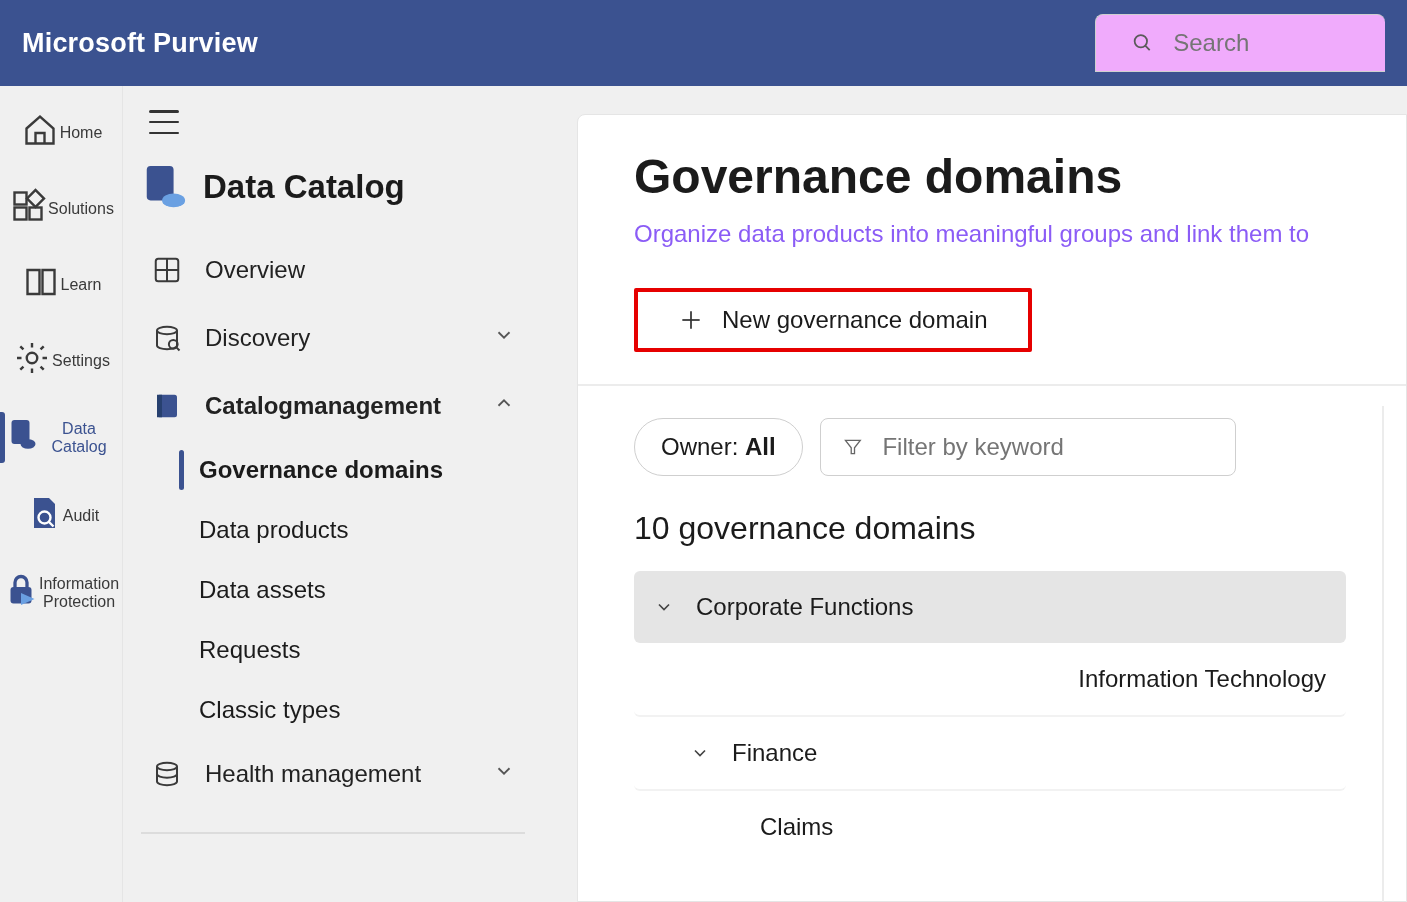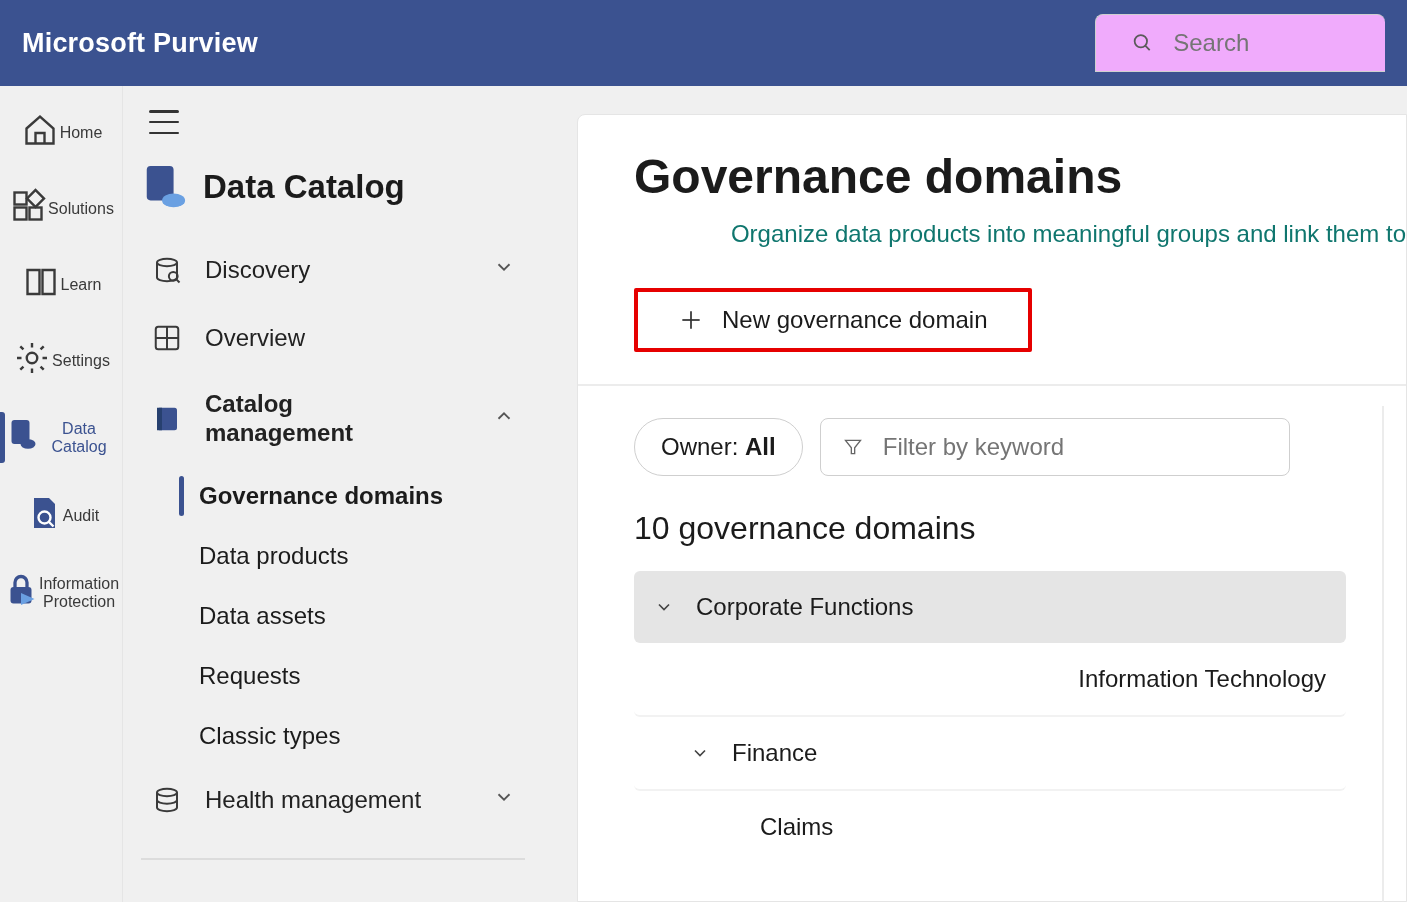--- a/index.html
+++ b/index.html
@@ -34,45 +34,45 @@
   .hamburger span { height:2.5px; background:#333; border-radius:2px; display:block; }
   .module { display:flex; align-items:center; margin:6px 0 26px 0; }
   .module .modicon { width:46px; height:46px; margin-right:16px; position:relative; }
   .module .title { font-size:33px; font-weight:600; }
 
   .nav-item { display:flex; align-items:center; padding:18px 10px 18px 10px; font-size:24px; color:#222; cursor:pointer; border-radius:6px; position:relative;}
   .nav-item .iico { width:32px; height:32px; margin-right:22px; display:flex; align-items:center; justify-content:center;}
   .nav-item .iico svg { width:30px; height:30px; stroke:#3a3a3a; fill:none; stroke-width:1.6; }
   .nav-item .chev { margin-left:auto; }
   .nav-item .chev svg { width:22px; height:22px; stroke:#555; fill:none; stroke-width:2; }
-  .nav-item .text-col { display:flex; flex-direction:column;justify-content:center; }
+  .nav-item .text-col { display:flex; flex-direction:row;justify-content:center; }
   .nav-item.bold .text-col span { font-weight:600; line-height:1.2;}
   .subnav { padding-left:56px; }
   .subnav .sub-item { padding:16px 0 16px 2px; font-size:24px; cursor:pointer; position:relative;}
   .subnav .sub-item.active { font-weight:700; }
   .subnav .sub-item.active::before { content:""; position:absolute; left:-18px; top:10px; bottom:10px; width:5px; background:#3b5290; border-radius:3px;}
   .side-divider-wrap { padding-top:24px; }
   .side-divider { height:2px; background:#dcdcdc; }
 
   
   .main { flex:1; padding:28px 0 0 0; overflow:hidden; background:#f0f0f0; position:relative;}
   .card { background:#fff; border:1px solid #e5e5e5; border-radius:8px 0 0 0; margin-left:26px; height:100%; padding:34px 0 0 56px; position:relative; }
   .card h1 { font-size:48px; font-weight:700; margin:0 0 16px 0; }
-  .subtitle { font-size:24px; color:#0f766e; margin-bottom:40px; white-space:nowrap; overflow:hidden;text-align:right;}
+  .subtitle { font-size:24px; color:#8b5cf6; margin-bottom:40px; white-space:nowrap; overflow:hidden;}
   .highlight-box { border:4px solid #e60000; display:inline-block; padding:4px 24px; border-radius:2px; margin-bottom:30px;}
   .new-btn { display:inline-flex; align-items:center; font-size:24px; padding:10px 16px; cursor:pointer;}
   .new-btn .plus { width:26px; height:26px; margin-right:18px; }
   .new-btn .plus svg { width:26px; height:26px; stroke:#333; stroke-width:1.6; }
 
   .hr { height:2px; background:#ececec; margin:2px -0px 32px -56px; }
 
   .filter-row { display:flex; gap:17px; margin-bottom:34px; position:relative;}
   .pill { border:1px solid #cfcfcf; border-radius:30px; padding:14px 26px; font-size:24px; cursor:pointer;}
   .pill b { font-weight:700; }
-  .filterbox { border:1px solid #cfcfcf; border-radius:8px; padding:12px 22px; display:flex; align-items:center; width:470px; background:#fff;}
+  .filterbox { border:1px solid #cfcfcf; border-radius:8px; padding:12px 22px; display:flex; align-items:center; width:416px; background:#fff;}
   .filterbox svg { width:22px; height:22px; stroke:#666; fill:none; stroke-width:1.6; margin-right:18px;}
   .filterbox input { border:none; outline:none; font-size:24px; color:#666; width:100%; background:transparent;}
   .right-sep { position:absolute; right:22px; top:-12px; bottom:-600px; width:2px; background:#ececec;}
 
   .count { font-size:32px; margin-bottom:24px;}
 
   .tree { margin-right:60px; }
   .tree-row { display:flex; align-items:center; padding:22px 20px; font-size:24px; cursor:pointer; border-radius:6px; border-bottom:2px solid #f2f2f2;}
   .tree-row.group { background:#e5e5e5; border-bottom:none; }
   .tree-row .chev { width:24px; height:24px; margin-right:18px; }
@@ -185,41 +185,41 @@
               <rect x="3" y="1" width="14" height="18" rx="2" fill="#3b5290"></rect>
               <ellipse cx="17" cy="19" rx="6" ry="3.6" fill="#6aa0e2"></ellipse>
             </svg>
         </div>
         <div class="title">Data Catalog</div>
       </div>
 
       <div class="nav-item">
         <div class="iico">
             <svg viewBox="0 0 24 24">
+              <rect x="3" y="3" width="18" height="18" rx="2"></rect>
+              <line x1="3" y1="12" x2="21" y2="12"></line>
+              <line x1="12" y1="3" x2="12" y2="21"></line>
+            </svg>
+          </div>
+        <span>Overview</span>
+      </div>
+
+      <div class="nav-item">
+        <div class="iico">
+            <svg viewBox="0 0 24 24">
               <ellipse cx="12" cy="6" rx="8" ry="3"></ellipse>
               <path d="M4 6 V18 a8 3 0 0 0 16 0 V6"></path>
               <circle cx="17" cy="17" r="3.5"></circle>
               <line x1="19.5" y1="19.5" x2="22" y2="22"></line>
             </svg>
           </div>
         <span>Discovery</span>
         <div class="chev"><svg viewBox="0 0 24 24">
               <polyline points="6 9 12 15 18 9"></polyline>
             </svg></div>
-      </div>
-
-      <div class="nav-item">
-        <div class="iico">
-            <svg viewBox="0 0 24 24">
-              <rect x="3" y="3" width="18" height="18" rx="2"></rect>
-              <line x1="3" y1="12" x2="21" y2="12"></line>
-              <line x1="12" y1="3" x2="12" y2="21"></line>
-            </svg>
-          </div>
-        <span>Overview</span>
       </div>
 
       <div class="nav-item bold">
         <div class="iico">
             <svg viewBox="0 0 24 24">
               <rect x="4" y="3" width="16" height="18" rx="2" fill="#3b5290" stroke="none"></rect>
               <rect x="4" y="3" width="4" height="18" fill="#27406f" stroke="none"></rect>
             </svg>
           </div>
         <div class="text-col">

